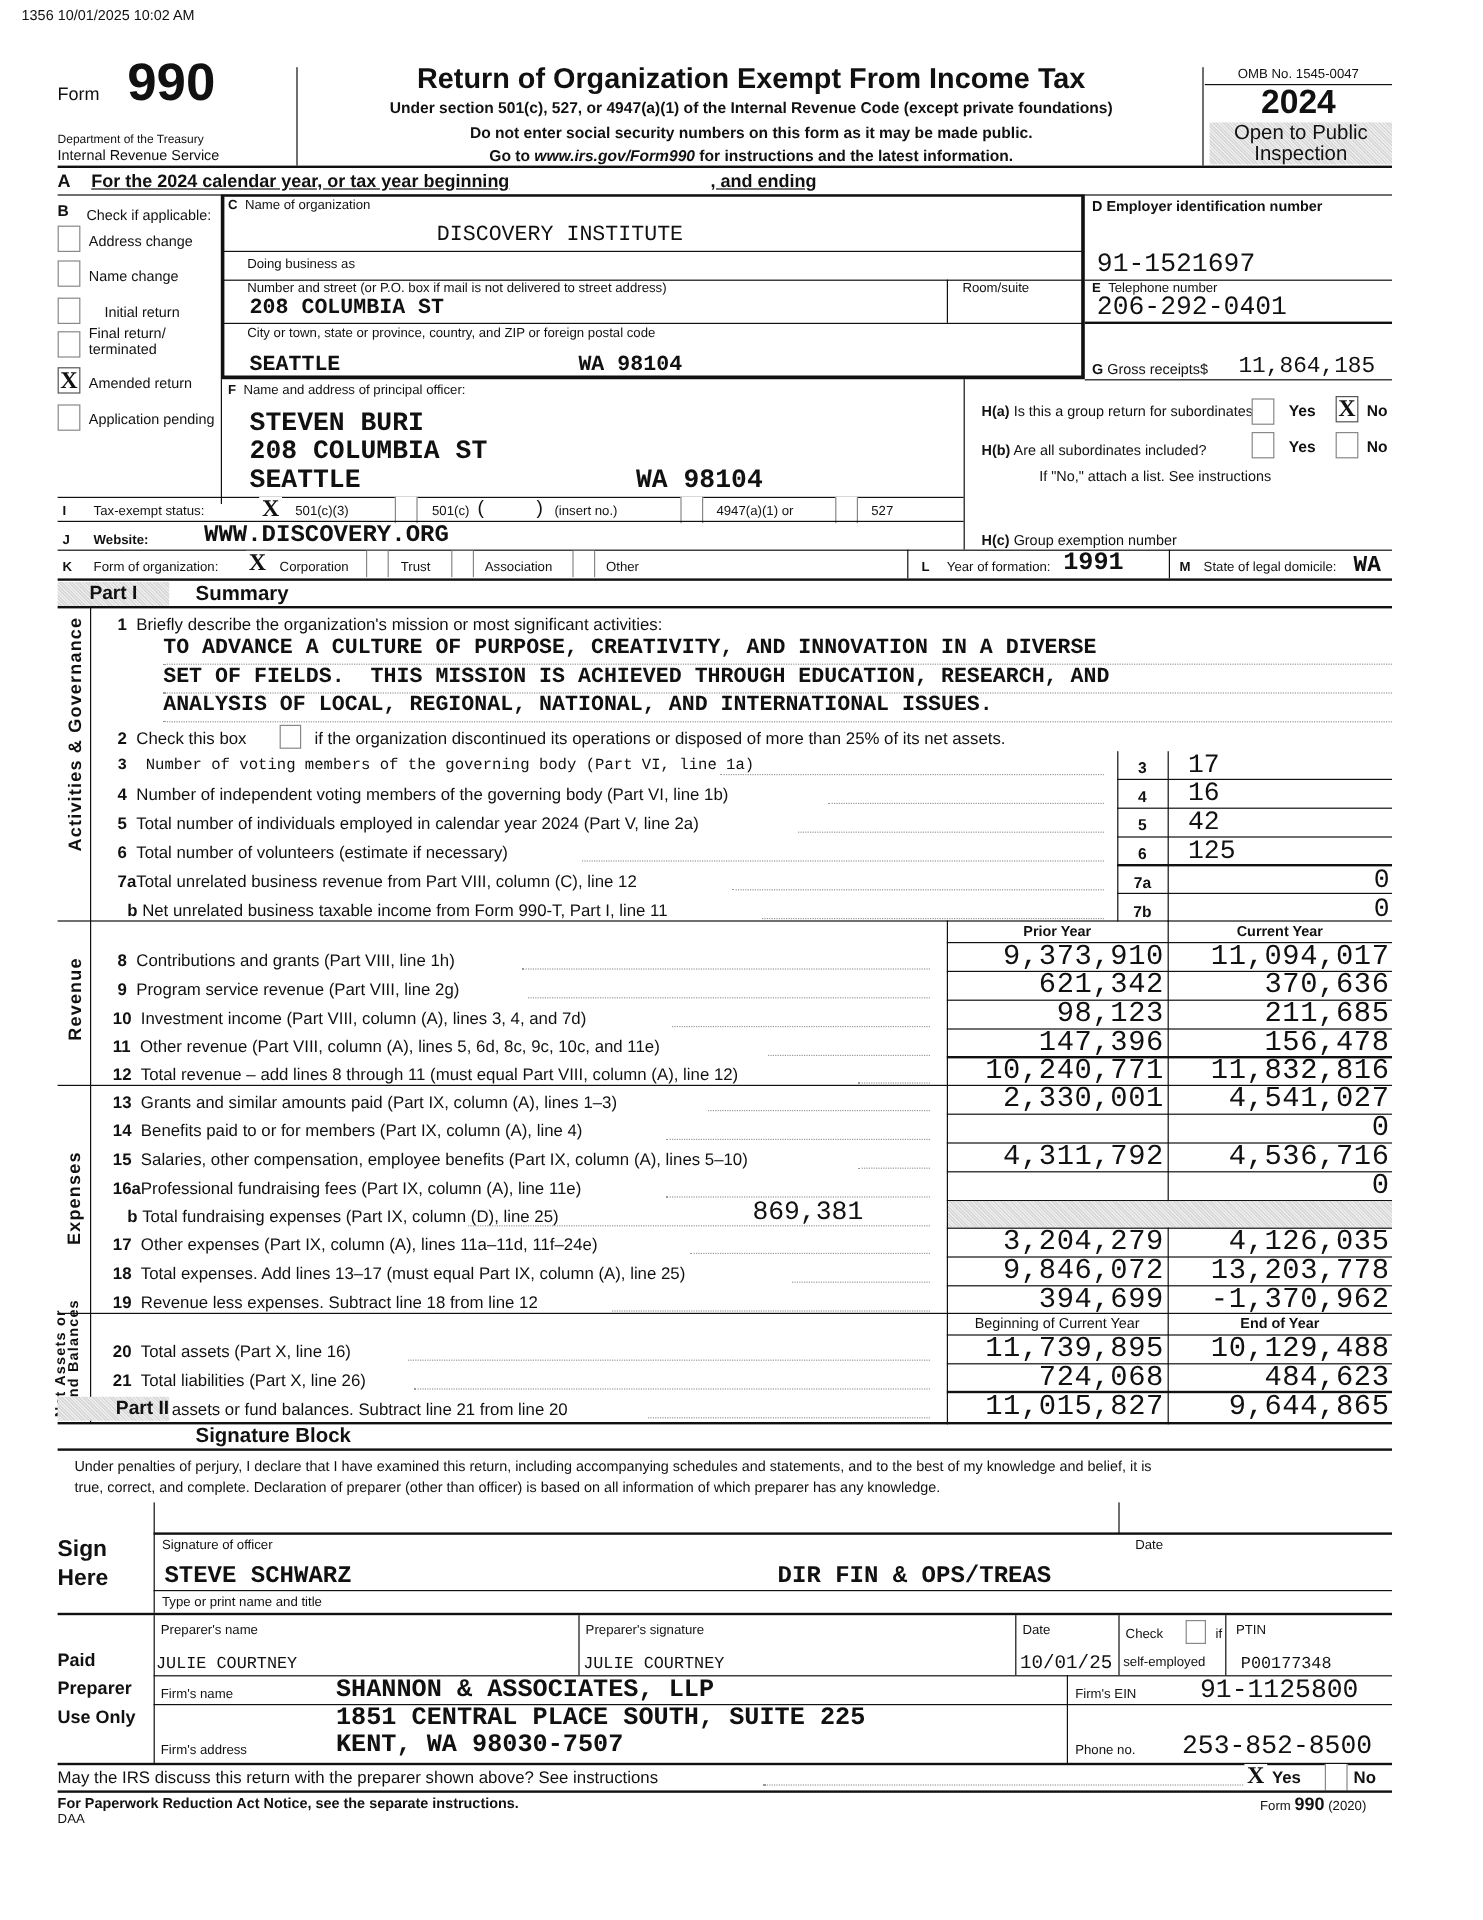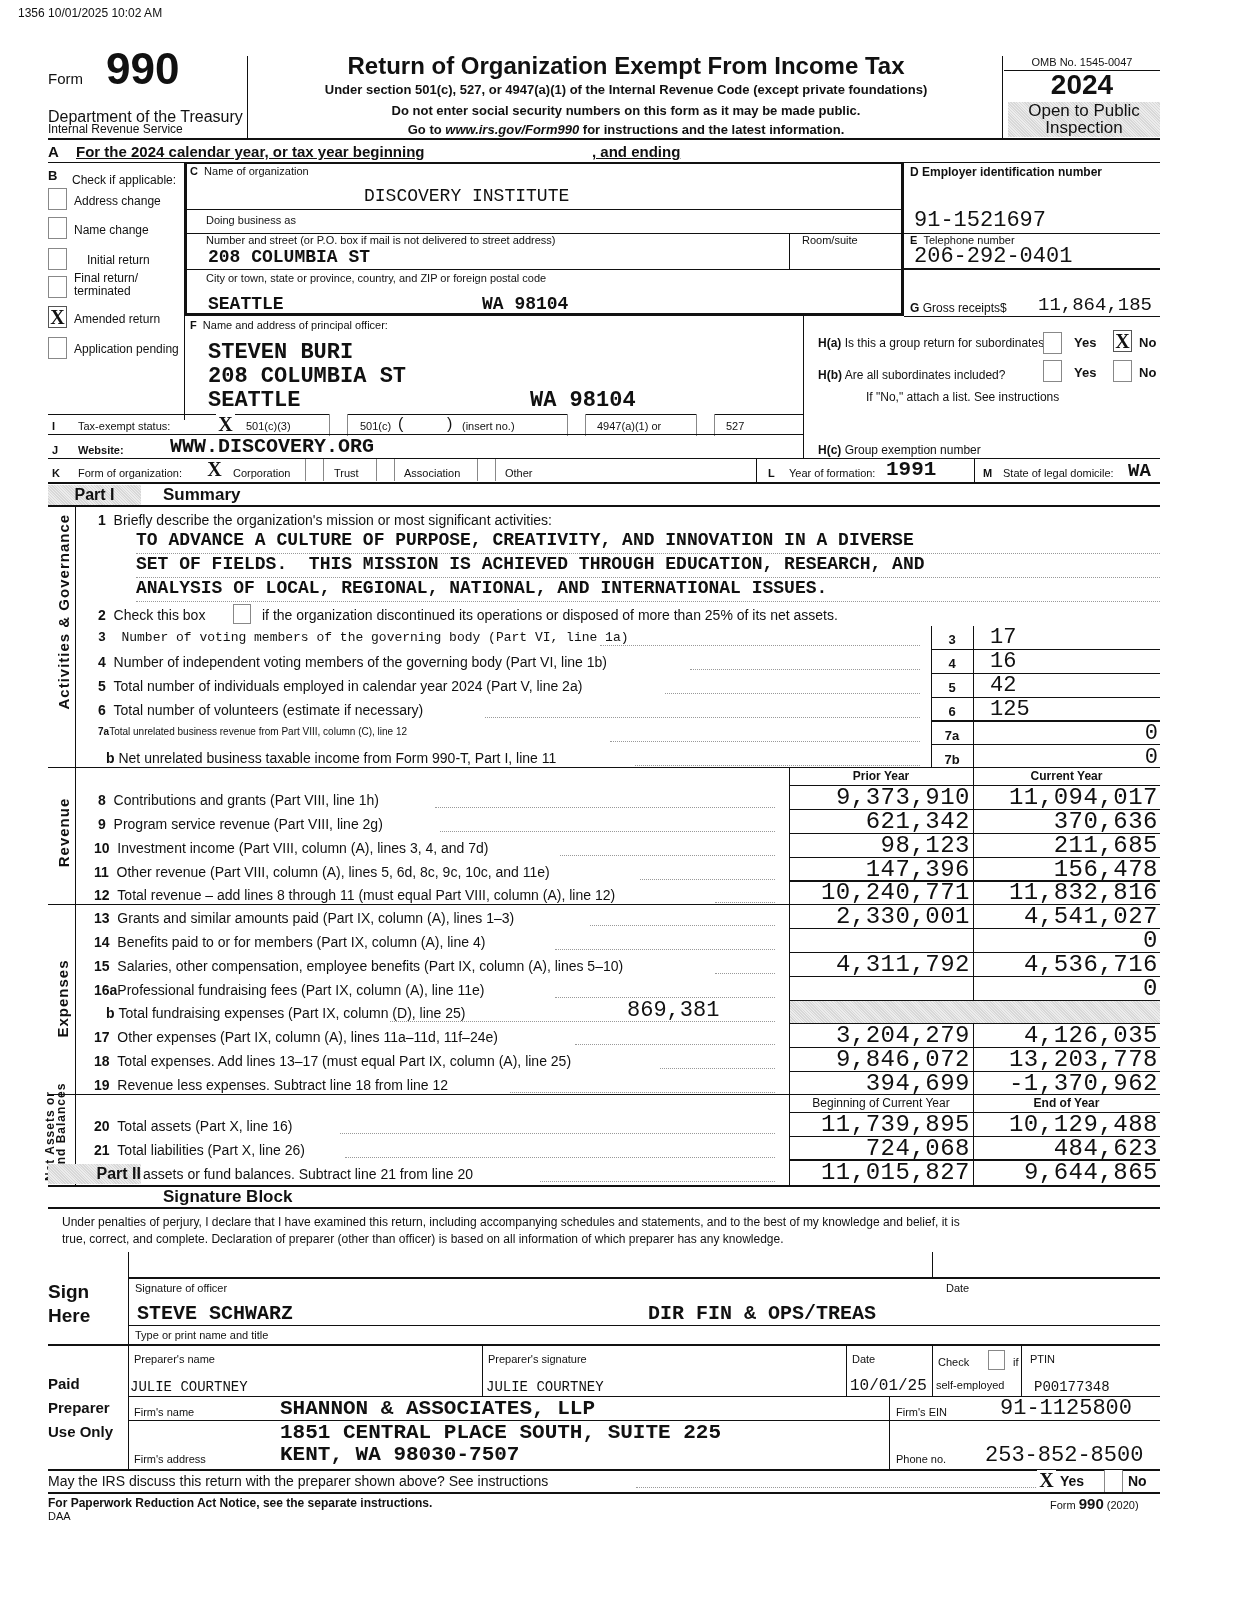--- a/index.html
+++ b/index.html
@@ -18,21 +18,21 @@
   .numcell { position: absolute; font-family: "Liberation Mono", monospace; font-size: 24px; text-align: right; letter-spacing: 0.5px; }
   .vert { position: absolute; transform: rotate(-90deg); transform-origin: center; white-space: nowrap; font-weight: bold; font-size: 15px; letter-spacing: 1px; text-align: center; }
 </style>
 </head>
 <body>
 
 <div class="abs" style="left:18px;top:6px;font-size:12px;">1356 10/01/2025 10:02 AM</div>
 
 <div class="abs" style="left:48px;top:70px;font-size:15px;">Form</div>
 <div class="abs" style="left:106px;top:44px;font-size:44px;font-weight:bold;">990</div>
-<div class="abs" style="left:48px;top:111px;font-size:16px;line-height:12px;">Department of the Treasury</div>
+<div class="abs" style="left:48px;top:111px;font-size:10px;line-height:12px;">Department of the Treasury</div>
 <div class="abs" style="left:48px;top:123px;font-size:12px;line-height:12px;">Internal Revenue Service</div>
 <div class="vl" style="left:247px;top:56px;height:82px;"></div>
 
 <div class="abs" style="left:250px;top:52px;width:752px;text-align:center;font-size:24px;font-weight:bold;">Return of Organization Exempt From Income Tax</div>
 <div class="abs" style="left:250px;top:82px;width:752px;text-align:center;font-size:13px;font-weight:bold;">Under section 501(c), 527, or 4947(a)(1) of the Internal Revenue Code (except private foundations)</div>
 <div class="abs" style="left:250px;top:103px;width:752px;text-align:center;font-size:13px;font-weight:bold;">Do not enter social security numbers on this form as it may be made public.</div>
 <div class="abs" style="left:250px;top:122px;width:752px;text-align:center;font-size:13px;font-weight:bold;">
   <span>Go to </span><i>www.irs.gov/Form990</i><span> for instructions and the latest information.</span>
 </div>
 
@@ -85,21 +85,21 @@
 <div class="abs mono" style="left:208px;top:294px;font-size:18px;font-weight:bold;">SEATTLE</div>
 <div class="abs mono" style="left:482px;top:294px;font-size:18px;font-weight:bold;">WA 98104</div>
 
 <div class="abs" style="left:910px;top:165px;font-size:12px;font-weight:bold;">D Employer identification number</div>
 <div class="abs mono" style="left:914px;top:208px;font-size:22px;">91-1521697</div>
 <div class="hl" style="left:904px;top:233px;width:256px;"></div>
 <div class="abs sm" style="left:910px;top:234px;"><b>E</b>&nbsp;&nbsp;<span>Telephone number</span></div>
 <div class="abs mono" style="left:914px;top:244px;font-size:22px;">206-292-0401</div>
 <div class="hl2" style="left:904px;top:268px;width:256px;"></div>
 <div class="abs" style="left:910px;top:301px;font-size:12px;"><b>G</b> <span>Gross receipts$</span></div>
-<div class="abs mono" style="left:1032px;top:294px;width:126px;text-align:center;font-size:19px;">11,864,185</div>
+<div class="abs mono" style="left:1032px;top:294px;width:126px;text-align:left;font-size:19px;">11,864,185</div>
 <div class="hl" style="left:904px;top:316px;width:256px;"></div>
 
 <div class="vl" style="left:184px;top:316px;height:104px;"></div>
 <div class="abs sm" style="left:190px;top:319px;"><b>F</b>&nbsp;&nbsp;<span>Name and address of principal officer:</span></div>
 <div class="abs mono" style="left:208px;top:340px;font-size:22px;font-weight:bold;">STEVEN BURI</div>
 <div class="abs mono" style="left:208px;top:364px;font-size:22px;font-weight:bold;">208 COLUMBIA ST</div>
 <div class="abs mono" style="left:208px;top:388px;font-size:22px;font-weight:bold;">SEATTLE</div>
 <div class="abs mono" style="left:530px;top:388px;font-size:22px;font-weight:bold;">WA 98104</div>
 
 <div class="vl" style="left:803px;top:316px;height:142px;"></div>
@@ -203,21 +203,21 @@
 <div class="abs" style="left:931px;top:680px;width:42px;text-align:center;font-size:13px;font-weight:bold;">5</div>
 <div class="abs mono" style="left:990px;top:673px;font-size:22px;">42</div>
 <div class="hl" style="left:931px;top:697px;width:229px;"></div>
 
 <div class="abs" style="left:98px;top:702px;font-size:14px;"><b>6</b>&nbsp;&nbsp;<span>Total number of volunteers (estimate if necessary)</span></div>
 <div class="dots" style="left:485px;top:717px;width:435px;"></div>
 <div class="abs" style="left:931px;top:704px;width:42px;text-align:center;font-size:13px;font-weight:bold;">6</div>
 <div class="abs mono" style="left:990px;top:697px;font-size:22px;">125</div>
 <div class="hl2" style="left:931px;top:720px;width:229px;"></div>
 
-<div class="abs" style="left:98px;top:726px;font-size:10px;"><b>7a</b><span>Total unrelated business revenue from Part VIII, column (C), line 12</span></div>
+<div class="abs" style="left:98px;top:726px;font-size:14px;"><b>7a</b><span>Total unrelated business revenue from Part VIII, column (C), line 12</span></div>
 <div class="dots" style="left:610px;top:741px;width:310px;"></div>
 <div class="abs" style="left:931px;top:728px;width:42px;text-align:center;font-size:13px;font-weight:bold;">7a</div>
 <div class="abs mono" style="left:990px;top:721px;width:168px;text-align:right;font-size:22px;">0</div>
 <div class="hl" style="left:931px;top:744px;width:229px;"></div>
 
 <div class="abs" style="left:106px;top:750px;font-size:14px;"><b>b</b>&nbsp;<span>Net unrelated business taxable income from Form 990-T, Part I, line 11</span></div>
 <div class="dots" style="left:635px;top:765px;width:285px;"></div>
 <div class="abs" style="left:931px;top:752px;width:42px;text-align:center;font-size:13px;font-weight:bold;">7b</div>
 <div class="abs mono" style="left:990px;top:745px;width:168px;text-align:right;font-size:22px;">0</div>
 <div class="hl" style="left:48px;top:767px;width:1112px;"></div>

